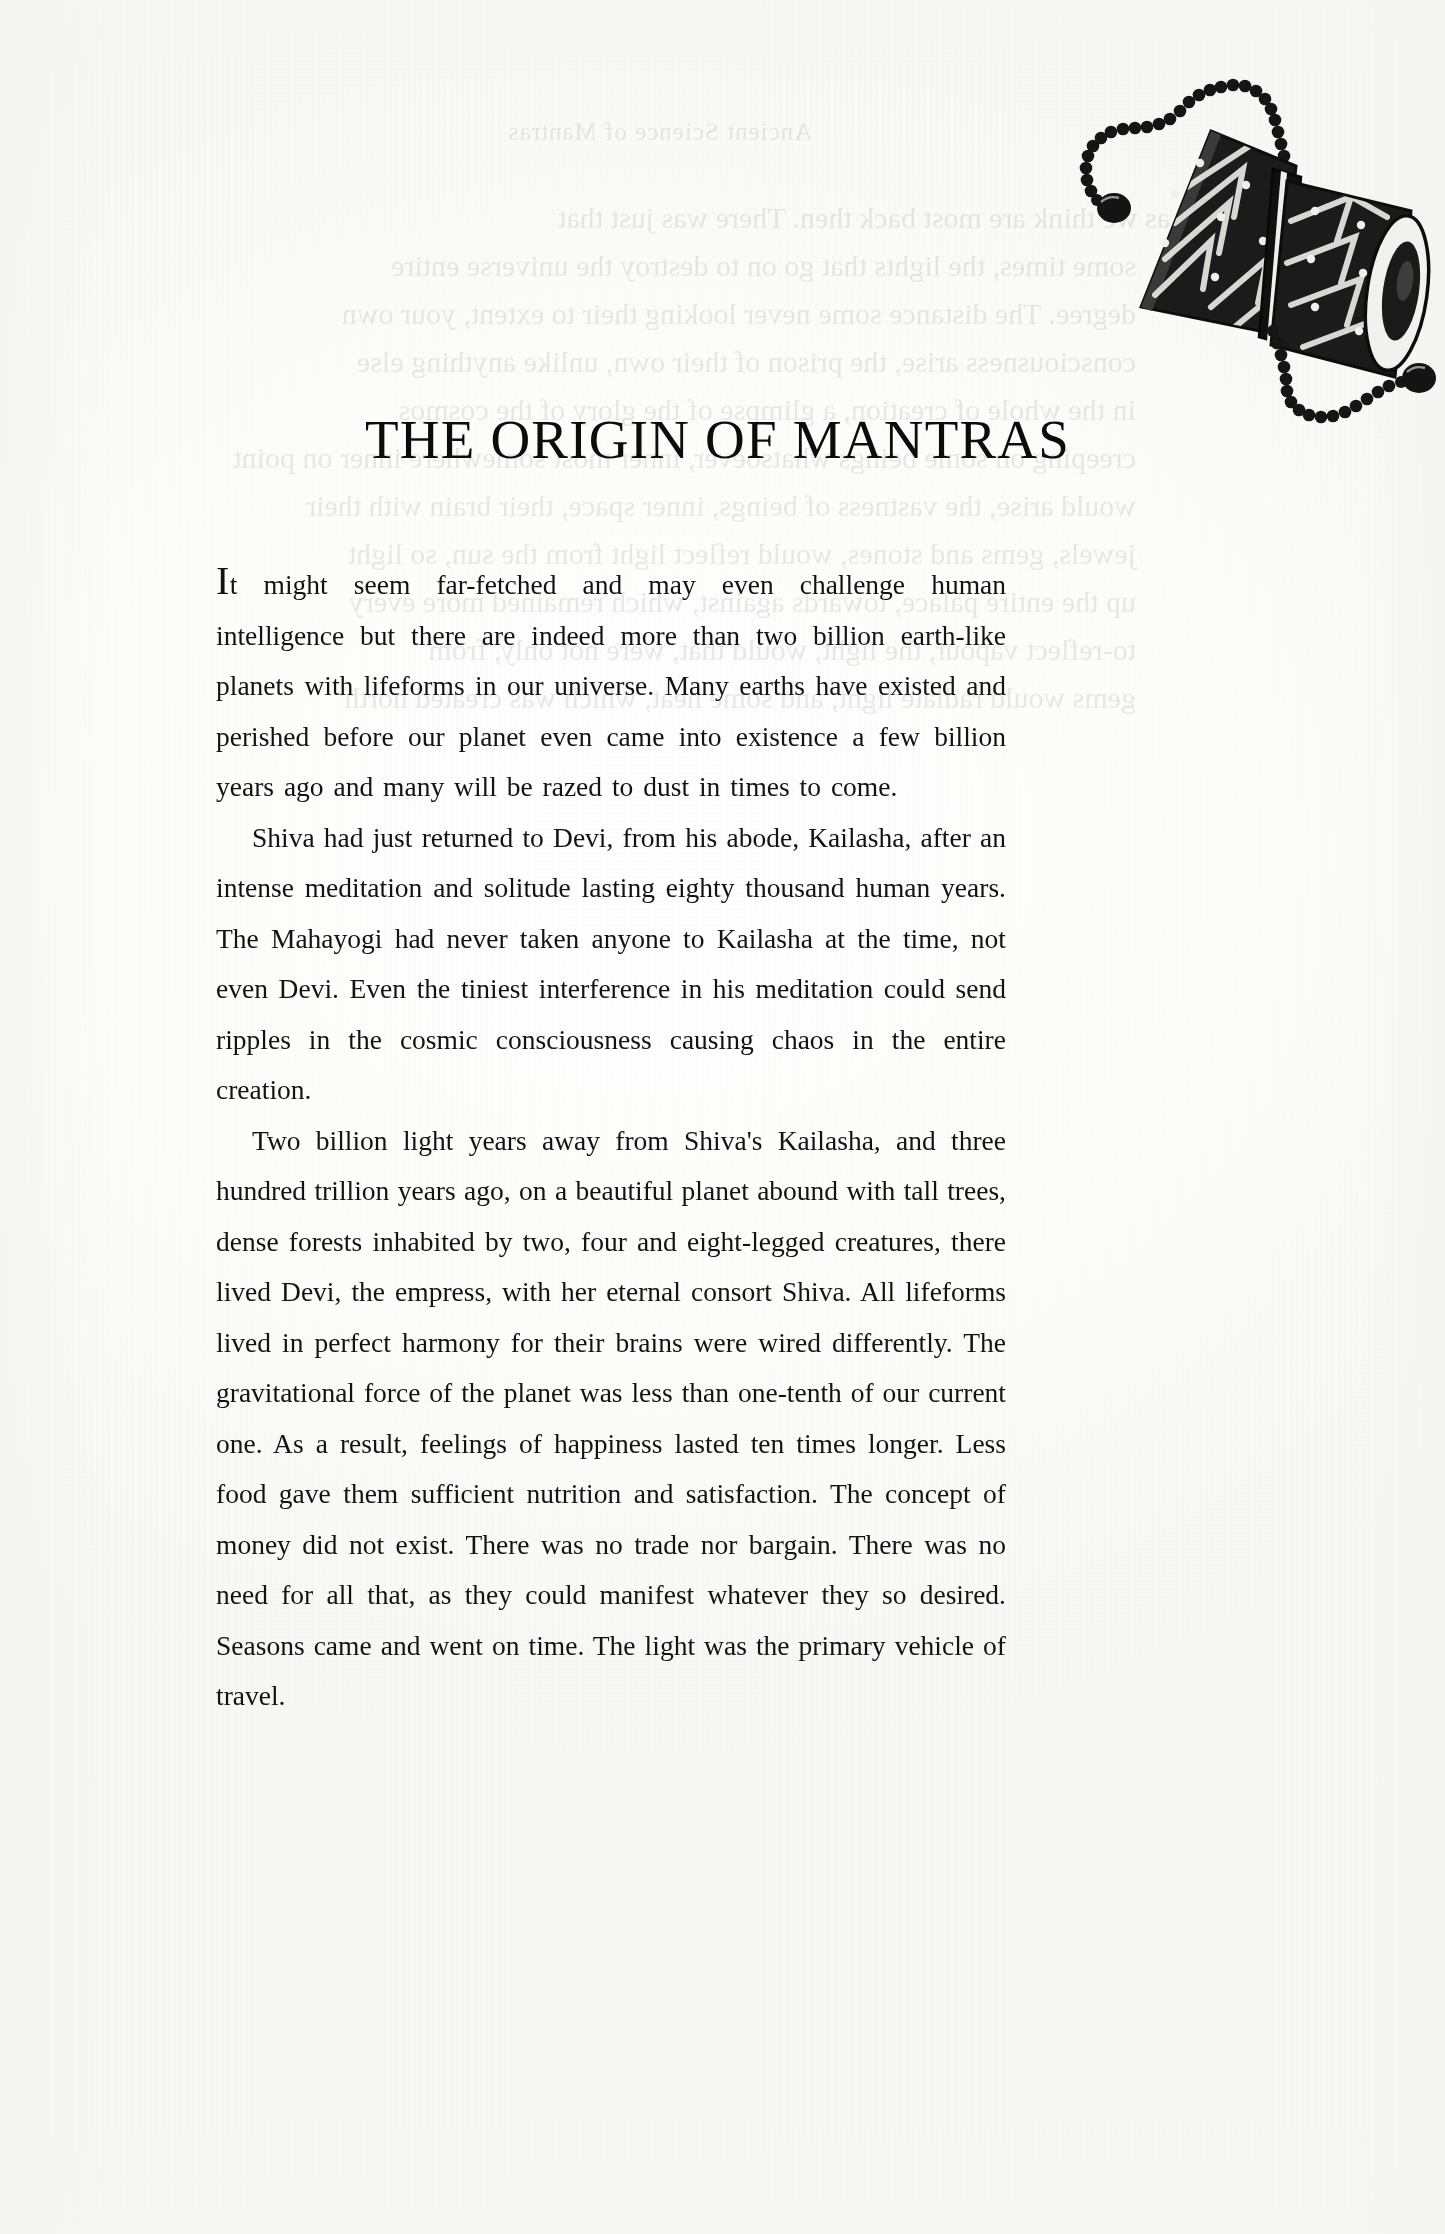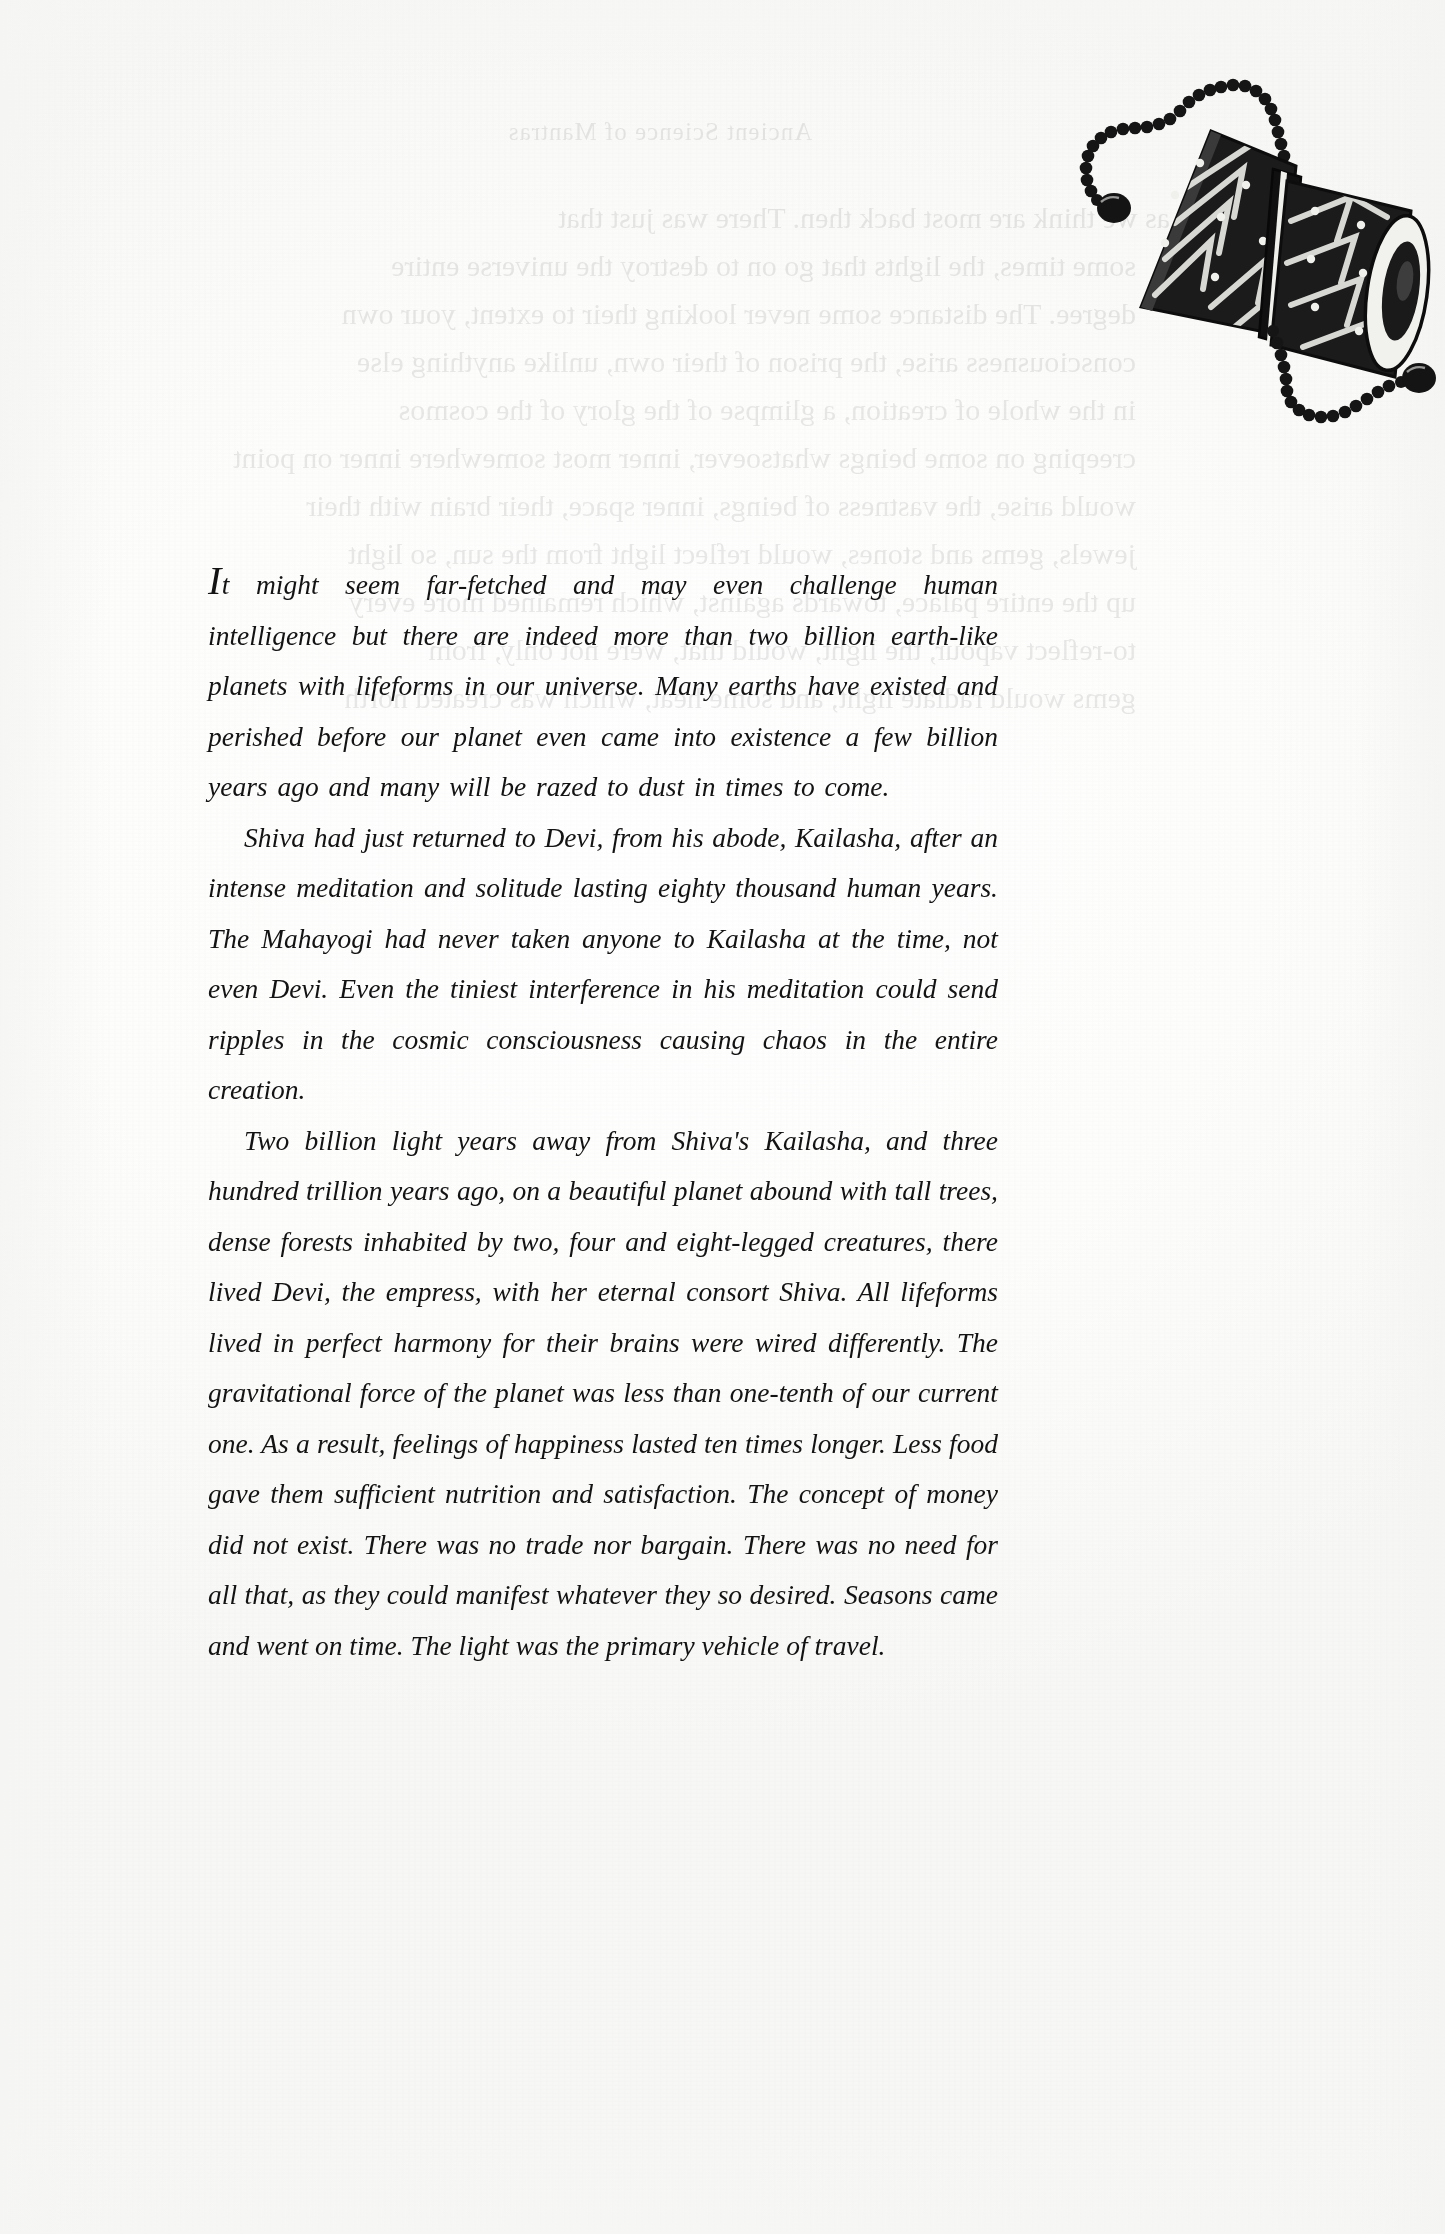--- a/index.html
+++ b/index.html
@@ -94,30 +94,29 @@
     letter-spacing: 1.2px;
     color: #0c0c0c;
     font-weight: 400;
     padding-right: 10px;
     text-rendering: geometricPrecision;
   }
 
   
   .body-col {
     position: absolute;
-    left: 208px;
+    left: 216px;
     top: 560px;
     width: 790px;
     z-index: 4;
     font-size: 27.5px;
     line-height: 50.5px;
     text-align: justify;
     text-justify: inter-word;
     color: #131313;
-    font-style: italic;
     -webkit-font-smoothing: antialiased;
   }
   .body-col p { margin: 0; }
   .body-col p.indent { text-indent: 36px; }
 
   .initial-cap {
     font-size: 40px;
     line-height: 0;
     vertical-align: baseline;
     letter-spacing: 0.5px;
@@ -267,20 +266,21 @@
           <circle cx="374" cy="341" r="6.3"></circle>
         <circle cx="386" cy="337" r="6.0"></circle>
       </g>
       <g>
         <ellipse cx="404" cy="333" rx="17" ry="15" fill="#141414"></ellipse>
         <path d="M392 327 q8 -7 18 -4" stroke="#f2f2f0" stroke-width="2.4" fill="none" opacity=".6"></path>
       </g>
     </svg>
   </div>
 
+  <h1 class="chapter-title">THE ORIGIN OF MANTRAS</h1>
 
   <div class="body-col">
     <p class="loose-1"><span class="initial-cap">I</span><span>t might seem far-fetched and may even challenge human intelligence but there are indeed more than two billion earth-like planets with lifeforms in our universe. Many earths have existed and perished before our planet even came into existence a few billion years ago and many will be razed to dust in times to come.</span></p>
     <p class="indent loose-2">Shiva had just returned to Devi, from his abode, Kailasha, after an intense meditation and solitude lasting eighty thousand human years. The Mahayogi had never taken anyone to Kailasha at the time, not even Devi. Even the tiniest interference in his meditation could send ripples in the cosmic consciousness causing chaos in the entire creation.</p>
     <p class="indent">Two billion light years away from Shiva's Kailasha, and three hundred trillion years ago, on a beautiful planet abound with tall trees, dense forests inhabited by two, four and eight-legged creatures, there lived Devi, the empress, with her eternal consort Shiva. All lifeforms lived in perfect harmony for their brains were wired differently. The gravitational force of the planet was less than one-tenth of our current one. As a result, feelings of happiness lasted ten times longer. Less food gave them sufficient nutrition and satisfaction. The concept of money did not exist. There was no trade nor bargain. There was no need for all that, as they could manifest whatever they so desired. Seasons came and went on time. The light was the primary vehicle of travel.</p>
   </div>
 
   <div class="paper-grain"></div>
   <div class="page-vignette"></div>
 </div>

